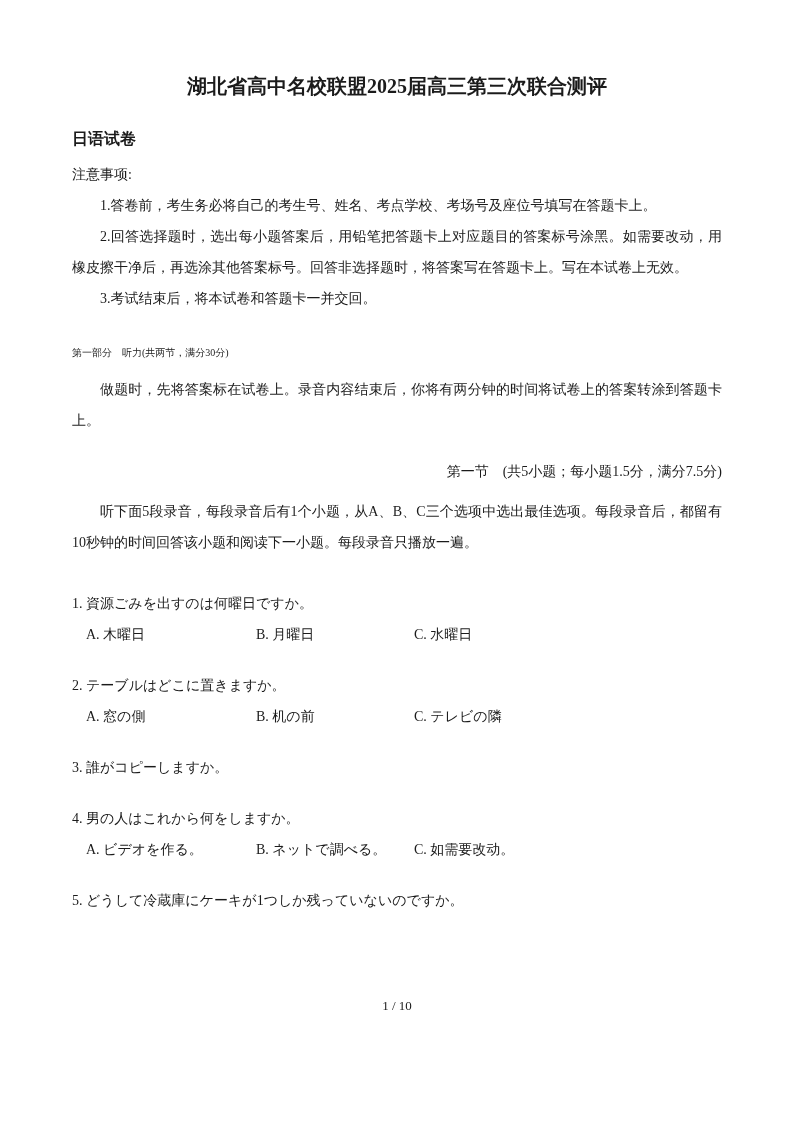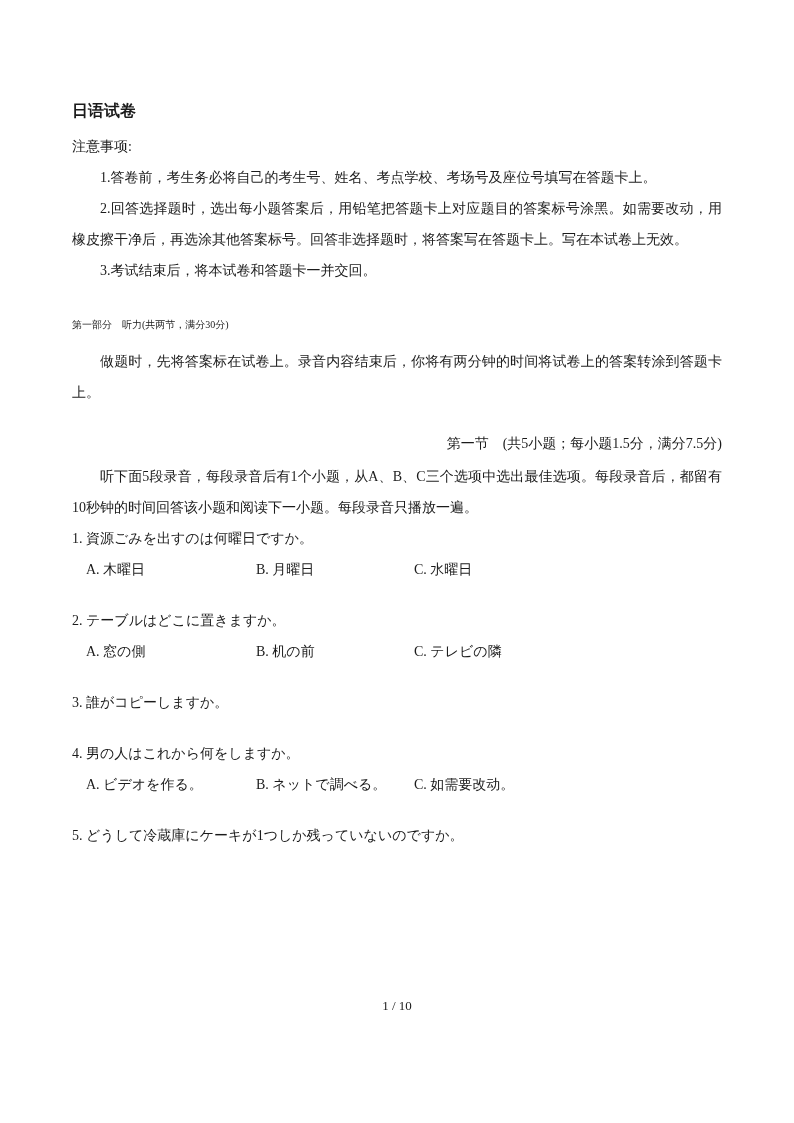--- a/index.html
+++ b/index.html
@@ -61,23 +61,24 @@
     font-family: Liberation Serif, serif;
   }
   .section-heading {
     margin: 20px 0 0 0;
     font-weight: normal;
     font-size: 14px;
     line-height: 31px;
     text-align: right;
   }
   .section-intro {
-    margin-top: 2px;
+    margin-top: 9px;
   }
   .questions {
+    margin-top: 30px;
   }
   .question + .question {
     margin-top: 20px;
   }
   .question-text {
     margin: 0;
     line-height: 31px;
   }
   .options-row {
     display: flex;
@@ -95,20 +96,21 @@
     text-align: center;
     font-size: 13px;
     line-height: 20px;
   }
 </style>
 </head>
 <body>
 
 <div class="page">
 
+  <h1 class="doc-title">湖北省高中名校联盟2025届高三第三次联合测评</h1>
   <h2 class="doc-subtitle">日语试卷</h2>
 
   <div class="body-text notice-block">
     <p class="para notice-heading">注意事项:</p>
     <p class="para para-indent">1.答卷前，考生务必将自己的考生号、姓名、考点学校、考场号及座位号填写在答题卡上。</p>
     <p class="para para-indent">2.回答选择题时，选出每小题答案后，用铅笔把答题卡上对应题目的答案标号涂黑。如需要改动，用橡皮擦干净后，再选涂其他答案标号。回答非选择题时，将答案写在答题卡上。写在本试卷上无效。</p>
     <p class="para para-indent">3.考试结束后，将本试卷和答题卡一并交回。</p>
   </div>
 
   <div class="body-text">

